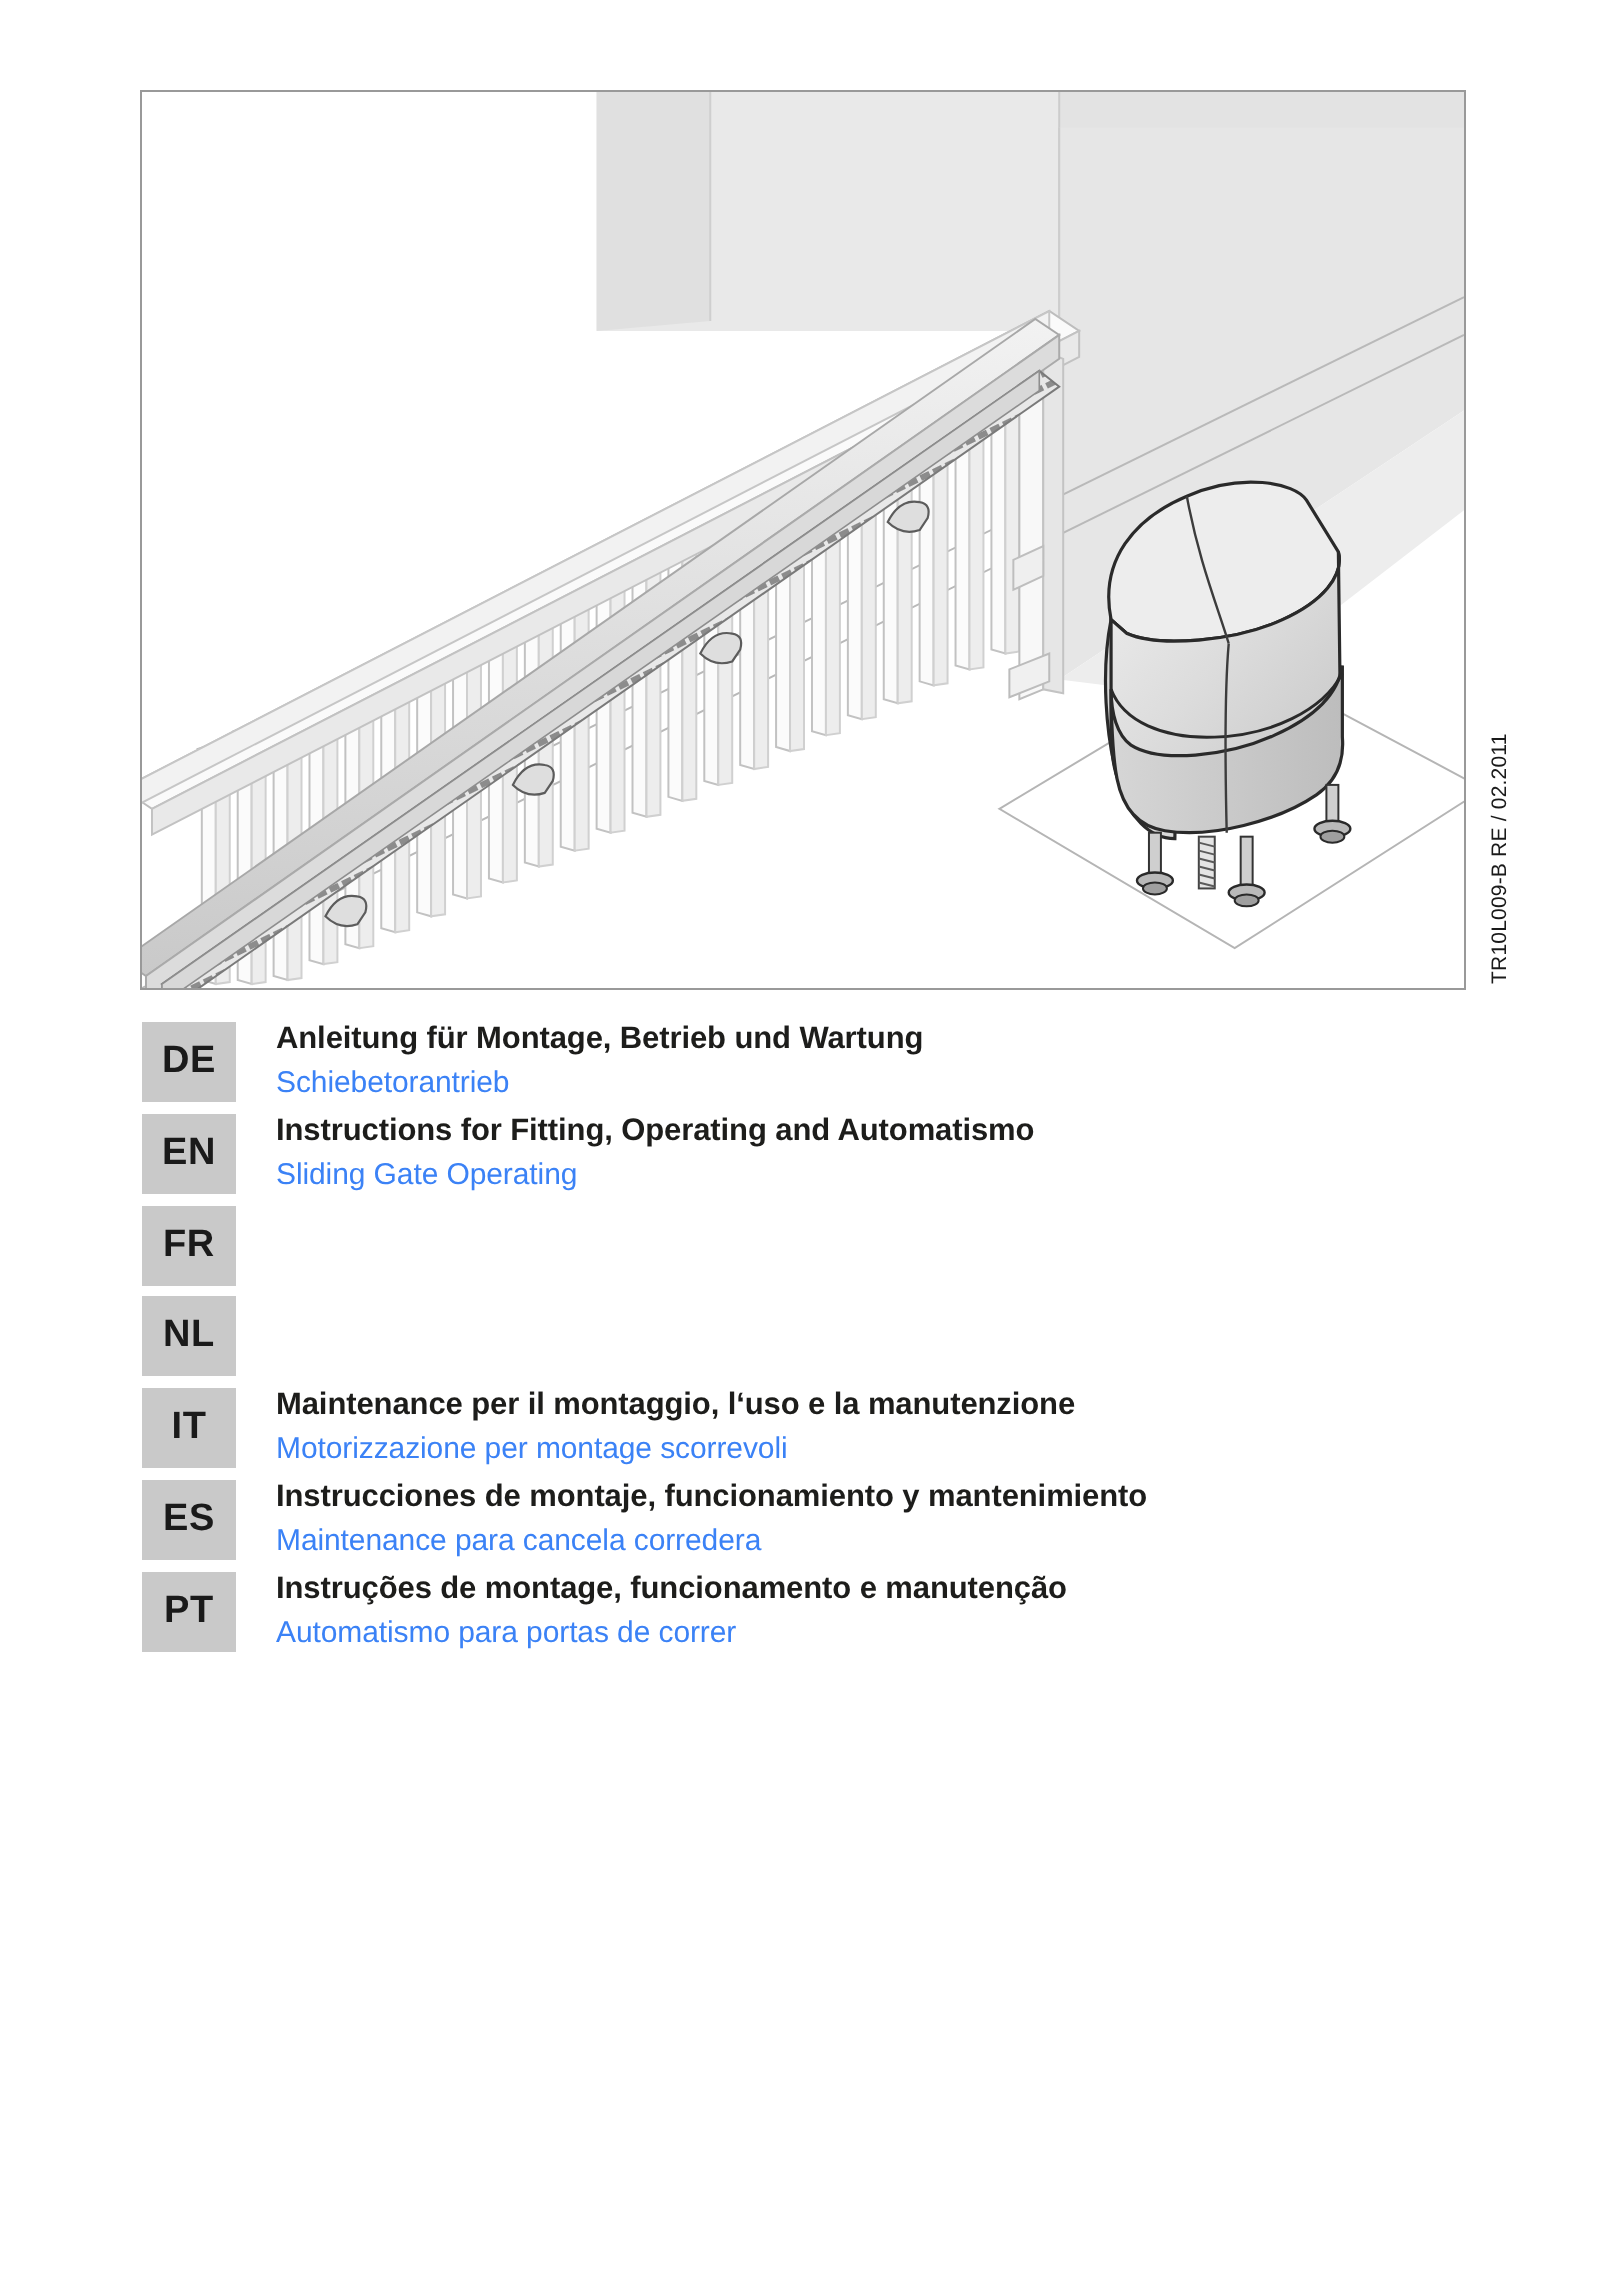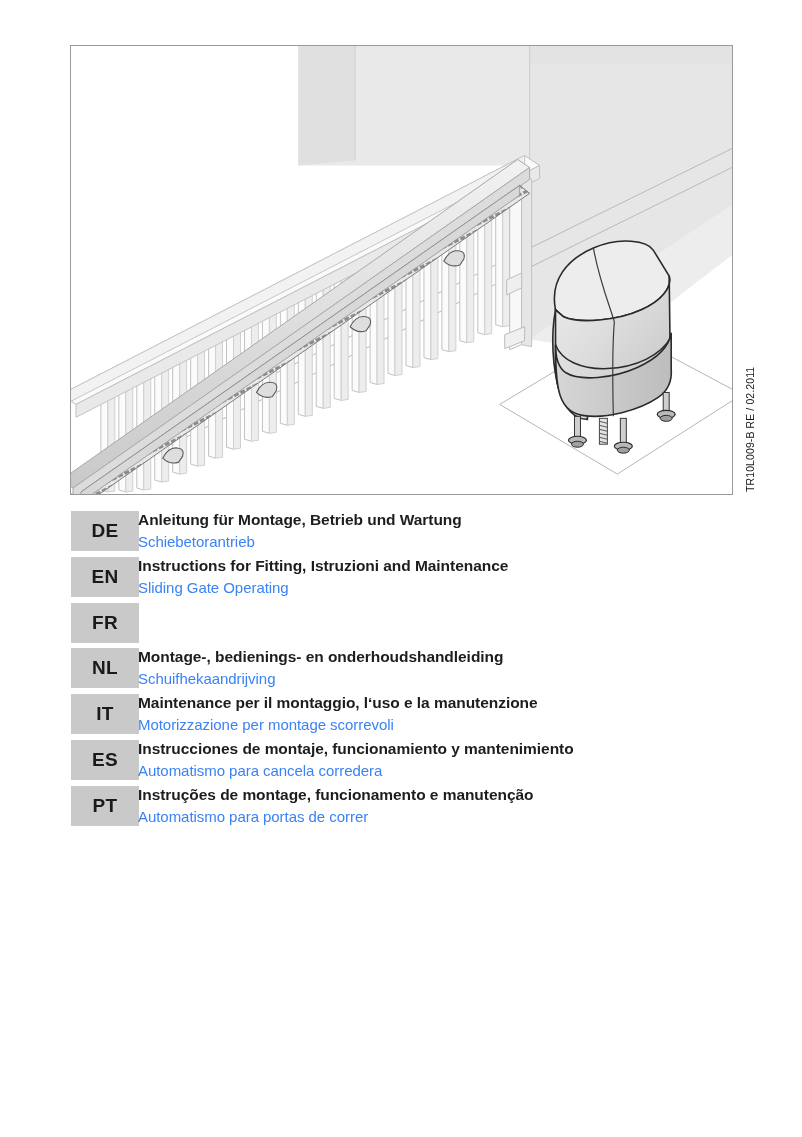--- a/index.html
+++ b/index.html
@@ -55,21 +55,21 @@
     width: 680px;
   }
   .lang-row {
     position: relative;
     height: 45.8px;
   }
   .lang-code-box {
     position: absolute;
     left: 1px;
     top: 2px;
-    width: 68px;
+    width: 47px;
     height: 40px;
     background: #c9c9c9;
     display: flex;
     align-items: center;
     justify-content: center;
   }
   .lang-code-label {
     font-size: 19px;
     font-weight: bold;
     color: #1a1a1a;
@@ -329,60 +329,56 @@
       <div class="lang-title">Anleitung für Montage, Betrieb und Wartung</div>
       <div class="lang-subtitle">Schiebetorantrieb</div>
     </div>
   </div>
 
   <div class="lang-row">
     <div class="lang-code-box">
       <span class="lang-code-label">EN</span>
     </div>
     <div class="lang-text">
-      <div class="lang-title">Instructions for Fitting, Istruzioni and Maintenance</div>
+      <div class="lang-title">Instructions for Fitting, Operating and Automatismo</div>
       <div class="lang-subtitle">Sliding Gate Operating</div>
     </div>
   </div>
 
   <div class="lang-row">
     <div class="lang-code-box">
       <span class="lang-code-label">FR</span>
     </div>
     <div class="lang-text">
     </div>
   </div>
 
   <div class="lang-row">
     <div class="lang-code-box">
       <span class="lang-code-label">NL</span>
-    </div>
-    <div class="lang-text">
-      <div class="lang-title">Montage-, bedienings- en onderhoudshandleiding</div>
-      <div class="lang-subtitle">Schuifhekaandrijving</div>
     </div>
   </div>
 
   <div class="lang-row">
     <div class="lang-code-box">
       <span class="lang-code-label">IT</span>
     </div>
     <div class="lang-text">
       <div class="lang-title">Maintenance per il montaggio, l‘uso e la manutenzione</div>
       <div class="lang-subtitle">Motorizzazione per montage scorrevoli</div>
     </div>
   </div>
 
   <div class="lang-row">
     <div class="lang-code-box">
       <span class="lang-code-label">ES</span>
     </div>
     <div class="lang-text">
       <div class="lang-title">Instrucciones de montaje, funcionamiento y mantenimiento</div>
-      <div class="lang-subtitle">Automatismo para cancela corredera</div>
+      <div class="lang-subtitle">Maintenance para cancela corredera</div>
     </div>
   </div>
 
   <div class="lang-row">
     <div class="lang-code-box">
       <span class="lang-code-label">PT</span>
     </div>
     <div class="lang-text">
       <div class="lang-title">Instruções de montage, funcionamento e manutenção</div>
       <div class="lang-subtitle">Automatismo para portas de correr</div>

